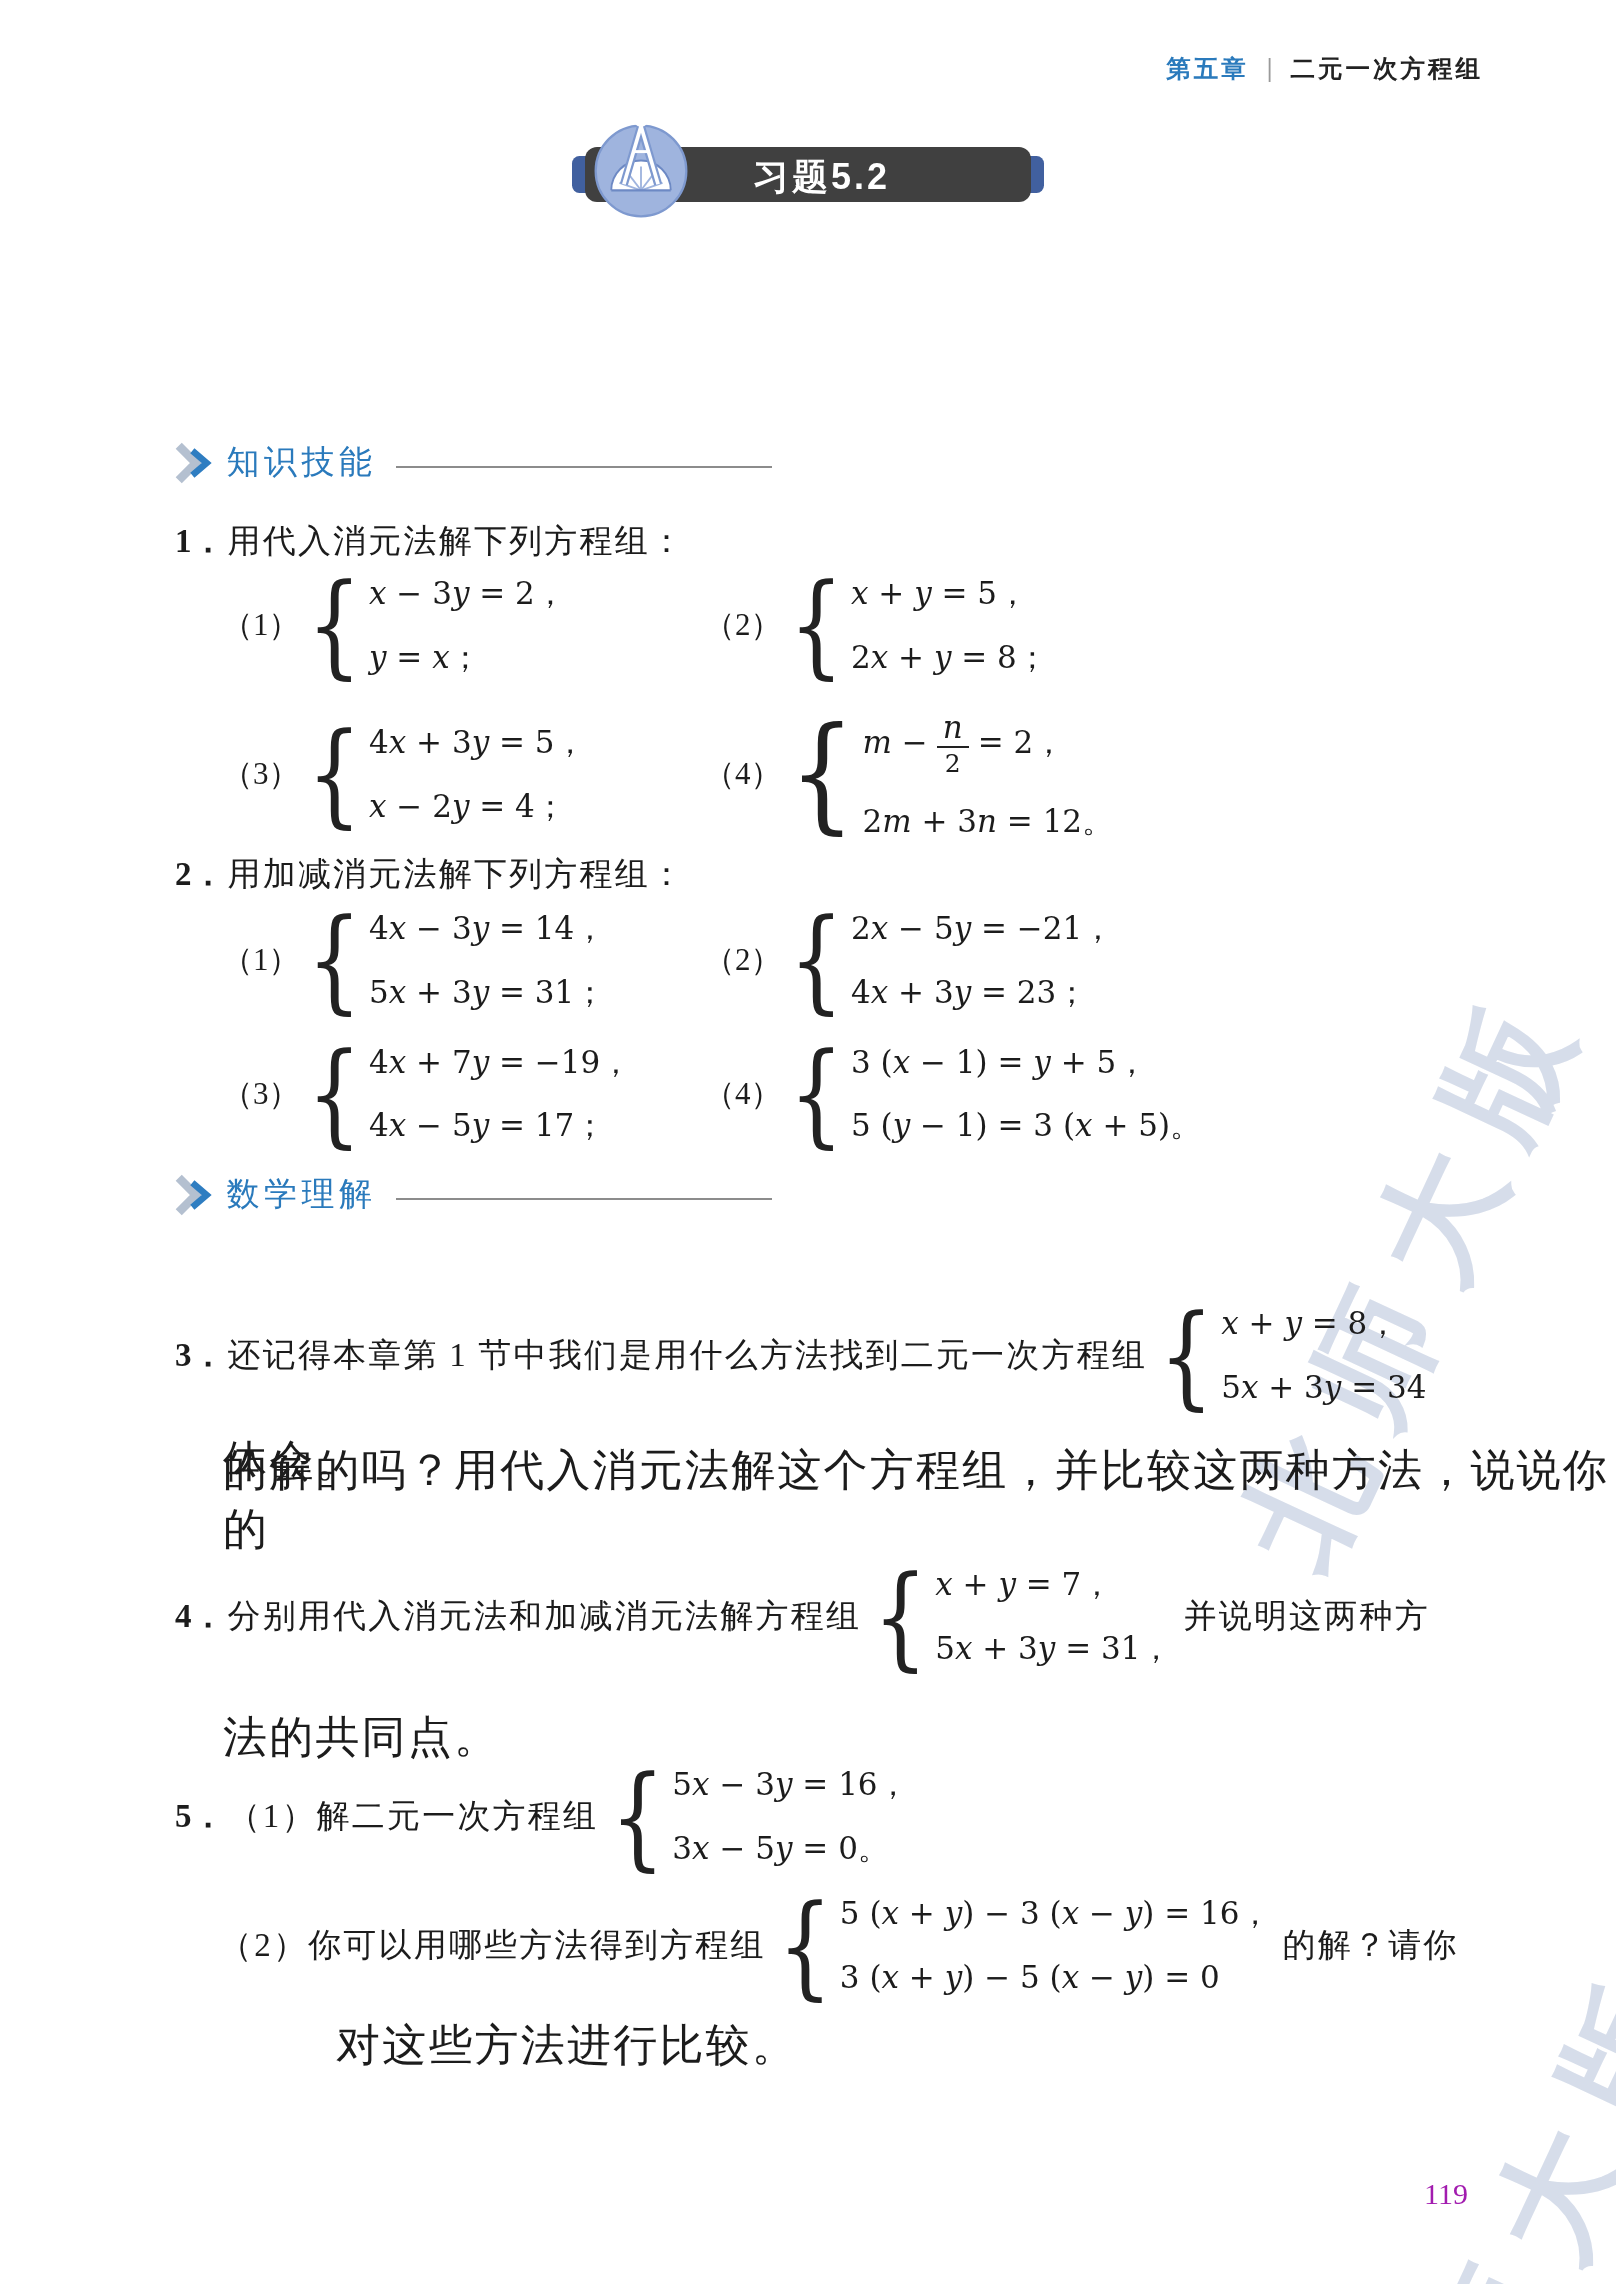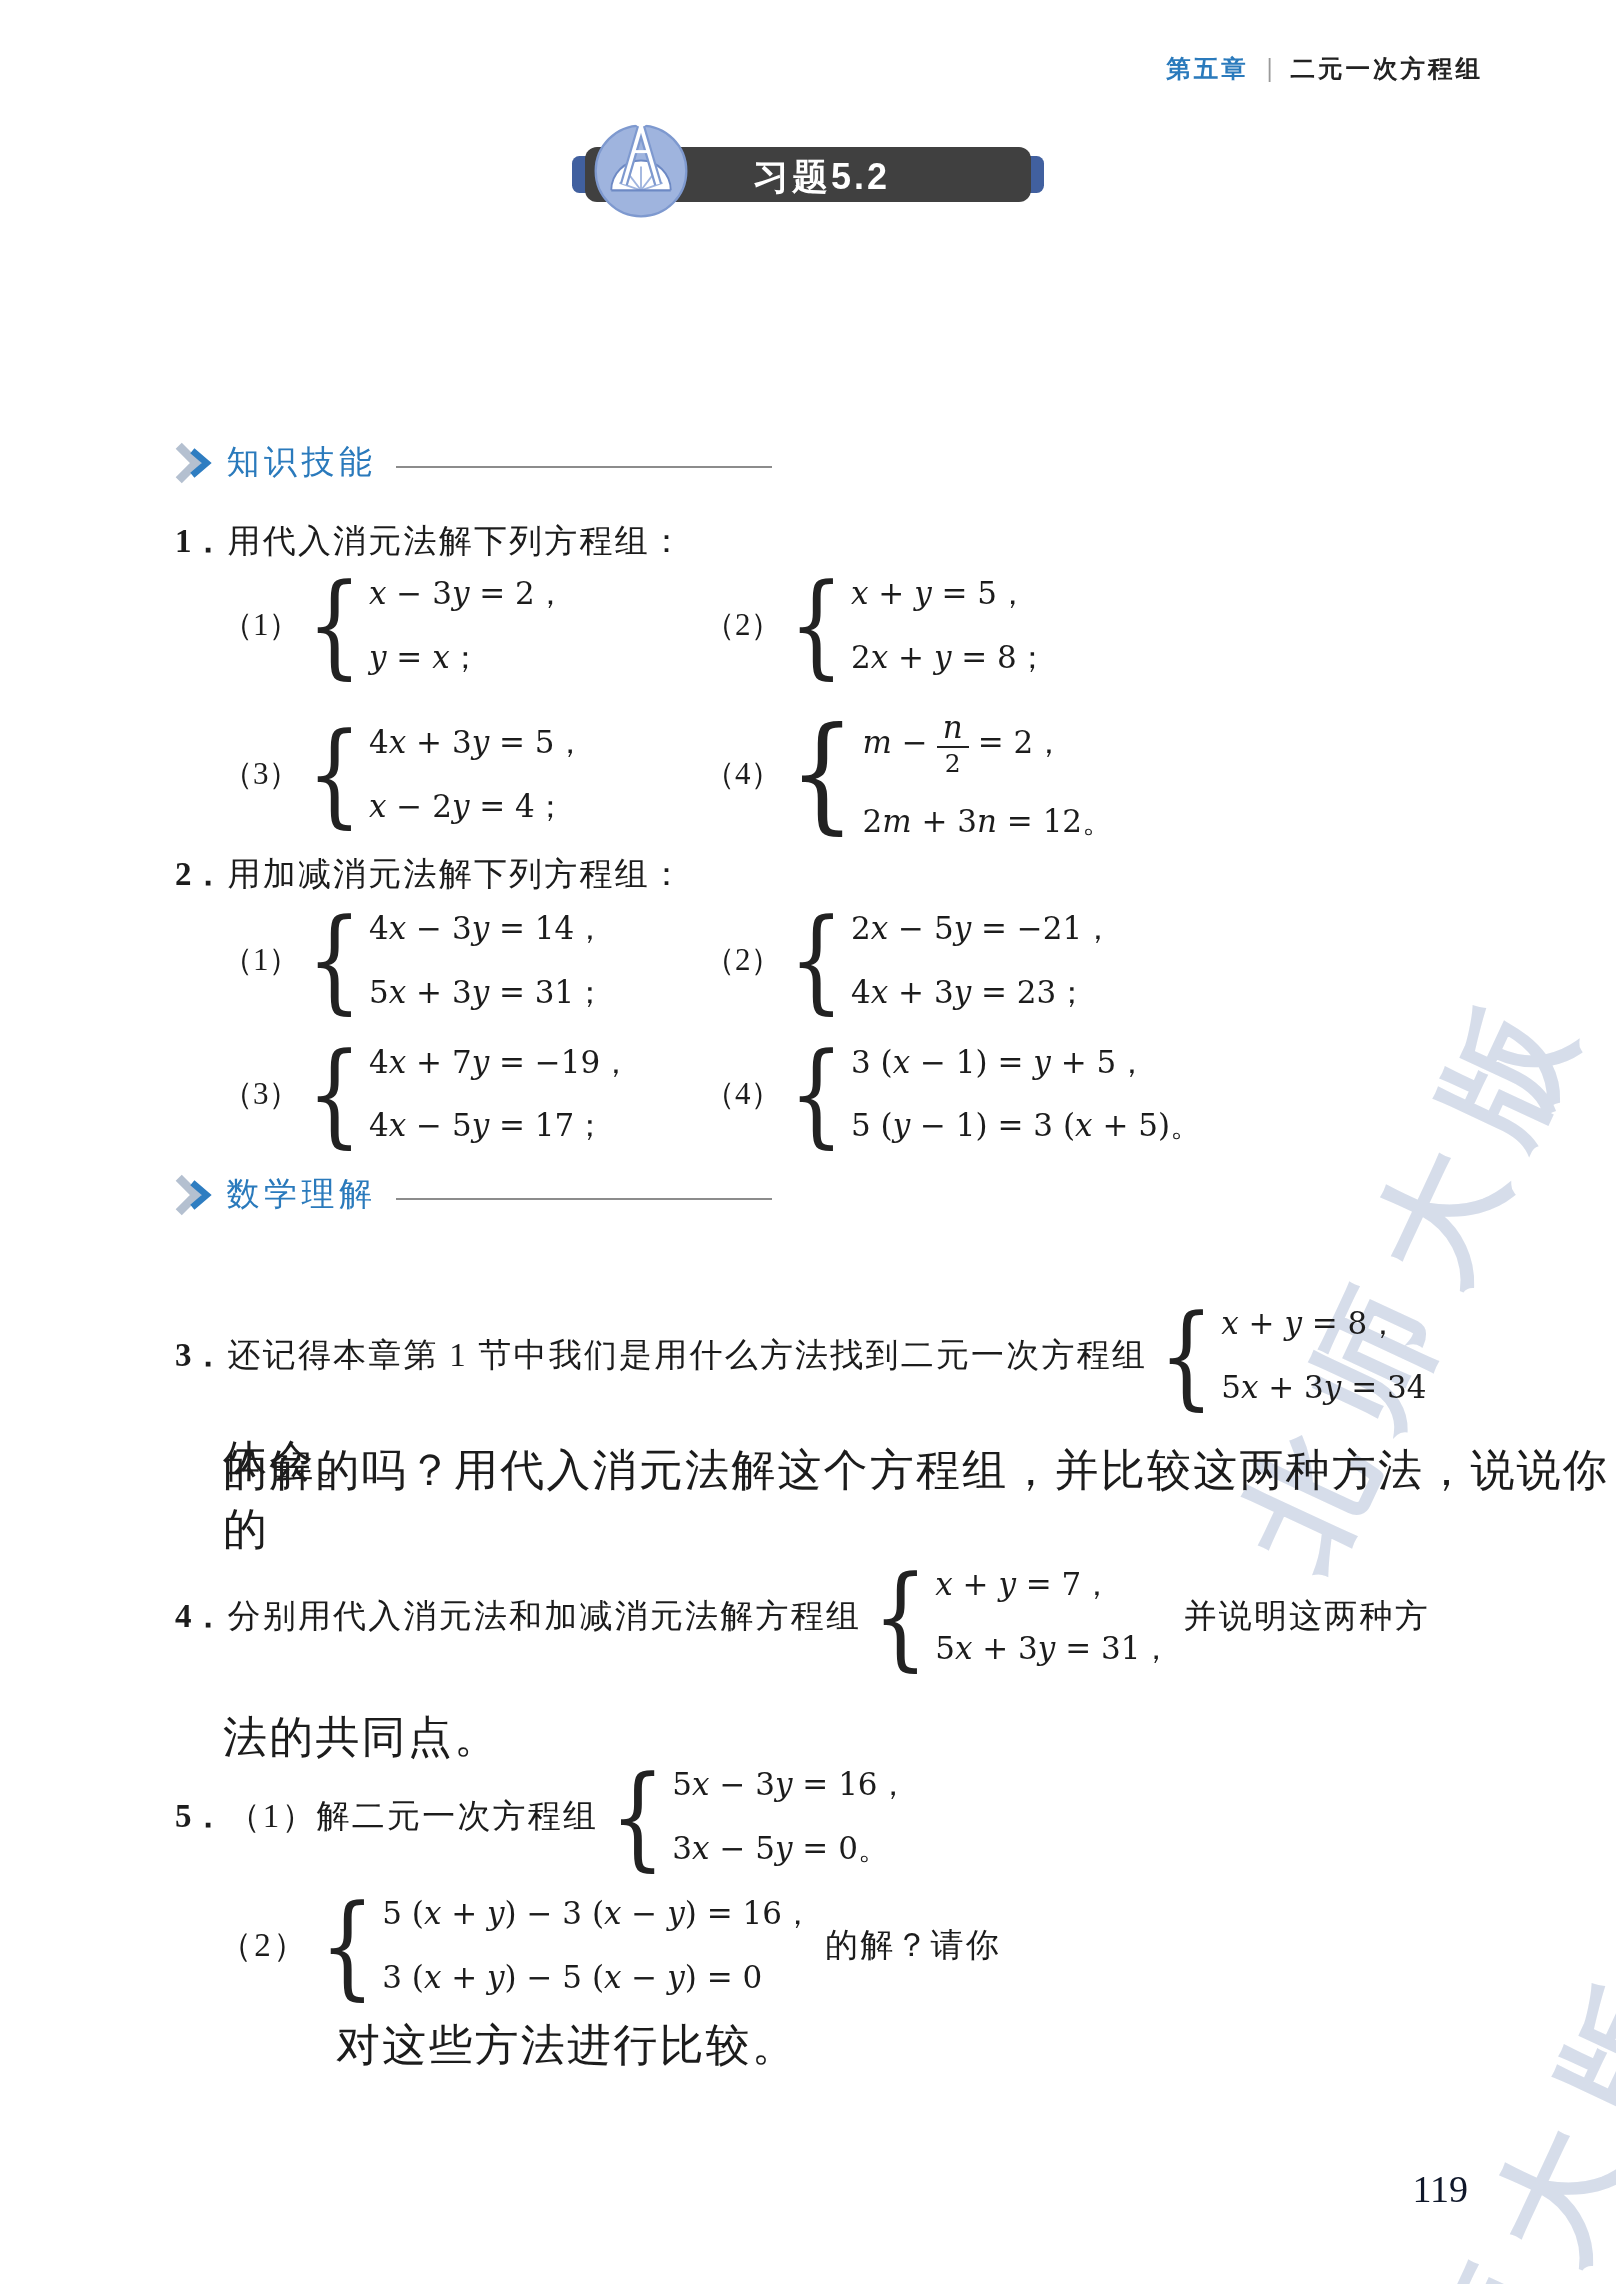--- a/index.html
+++ b/index.html
@@ -67,21 +67,21 @@
   .fden{padding-top:1.5px;}
 
   
   .prob-flex{position:absolute;left:175px;display:flex;align-items:center;font-size:33px;height:119px;}
   .p3-l1{top:1296px;} .p4-l1{top:1557px;} .p5-l1{top:1757px;}
   .p5-l2{left:219px;top:1886px;}
   .prob-flex .sys{display:inline-flex;align-items:center;margin:0 12px;}
   .prob-flex .prob-text{letter-spacing:2.2px;}
 
   
-  .page-number{position:absolute;right:149px;bottom:73px;font-size:38px;color:#0f172a;
+  .page-number{position:absolute;right:149px;bottom:73px;font-size:30px;color:#a21caf;
                font-family:"Liberation Serif",serif;}
 </style>
 </head>
 <body>
 
 <div class="page">
 
   <div class="watermark wm1">北师大版</div>
   <div class="watermark wm2">北师大版</div>
 
@@ -260,20 +260,21 @@
       <span class="brace"></span>
       <span class="eqs">
         <span class="math">5<i>x</i> − 3<i>y</i> = 16，</span>
         <span class="math">3<i>x</i> − 5<i>y</i> = 0。</span>
       </span>
     </span>
   </div>
 
   <div class="prob-flex p5-l2">
     <span class="prob-text">（2）</span>
+    <span class="prob-text">你可以用哪些方法得到方程组</span>
     <span class="sys">
       <span class="brace"></span>
       <span class="eqs">
         <span class="math">5 (<i>x</i> + <i>y</i>) − 3 (<i>x</i> − <i>y</i>) = 16，</span>
         <span class="math">3 (<i>x</i> + <i>y</i>) − 5 (<i>x</i> − <i>y</i>) = 0</span>
       </span>
     </span>
     <span class="prob-text">的解？请你</span>
   </div>
   <div class="cont p5-l3">对这些方法进行比较。</div>

